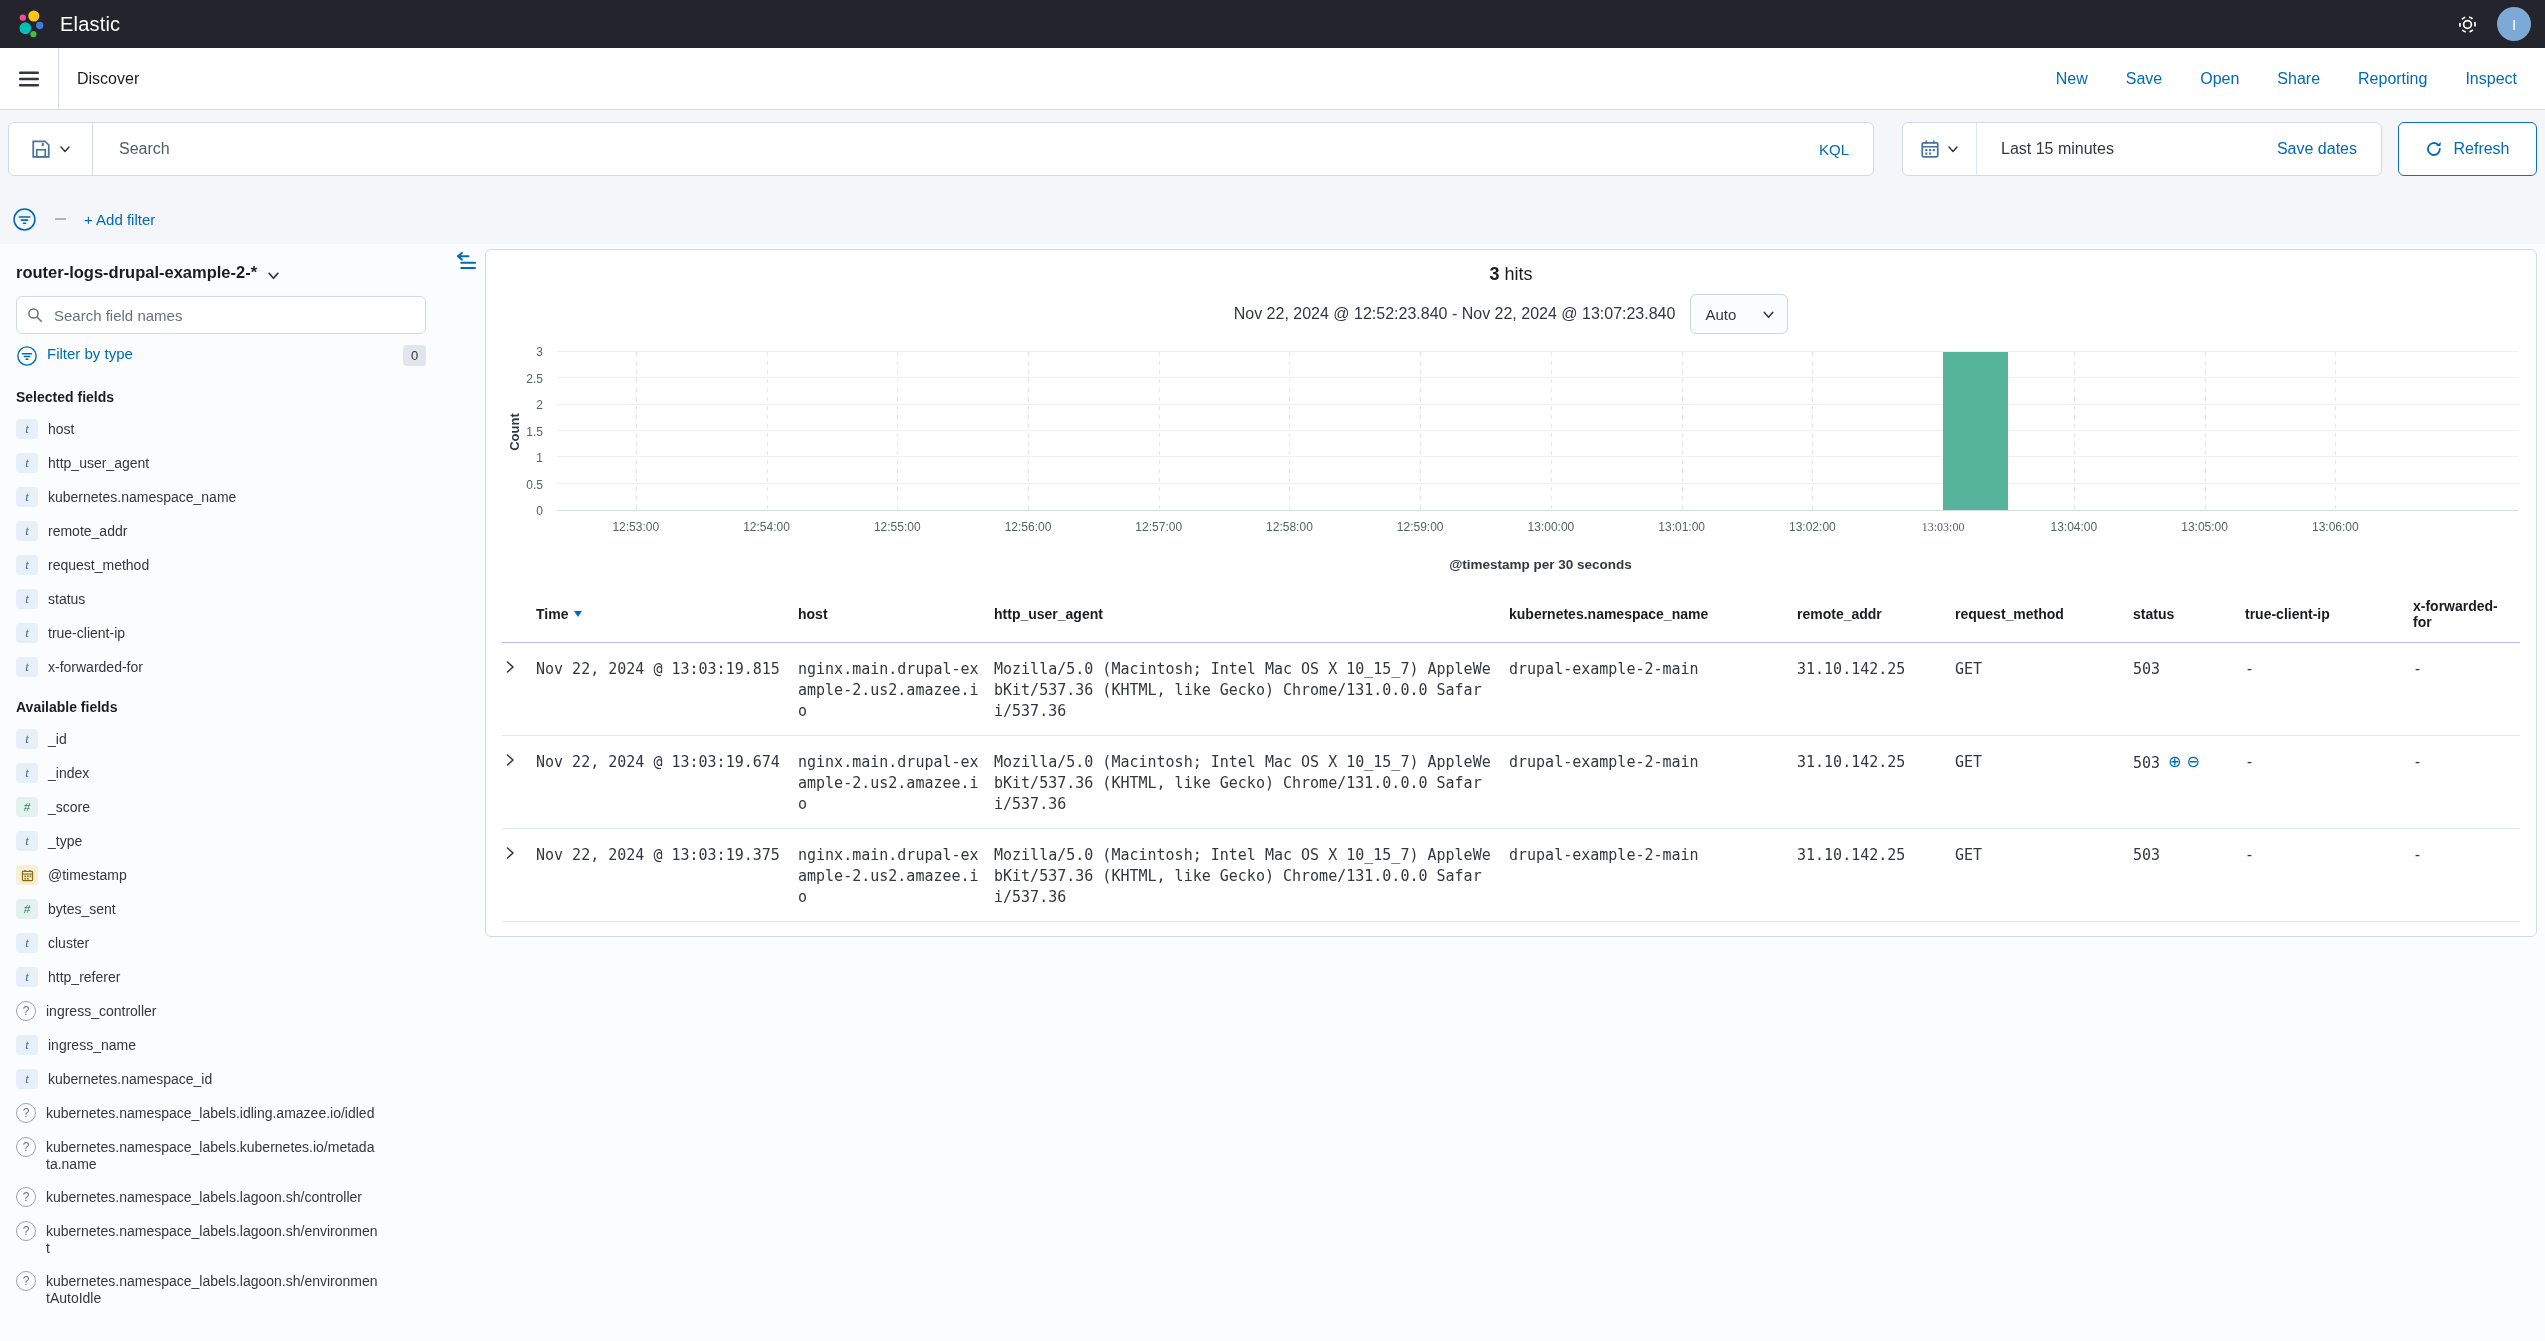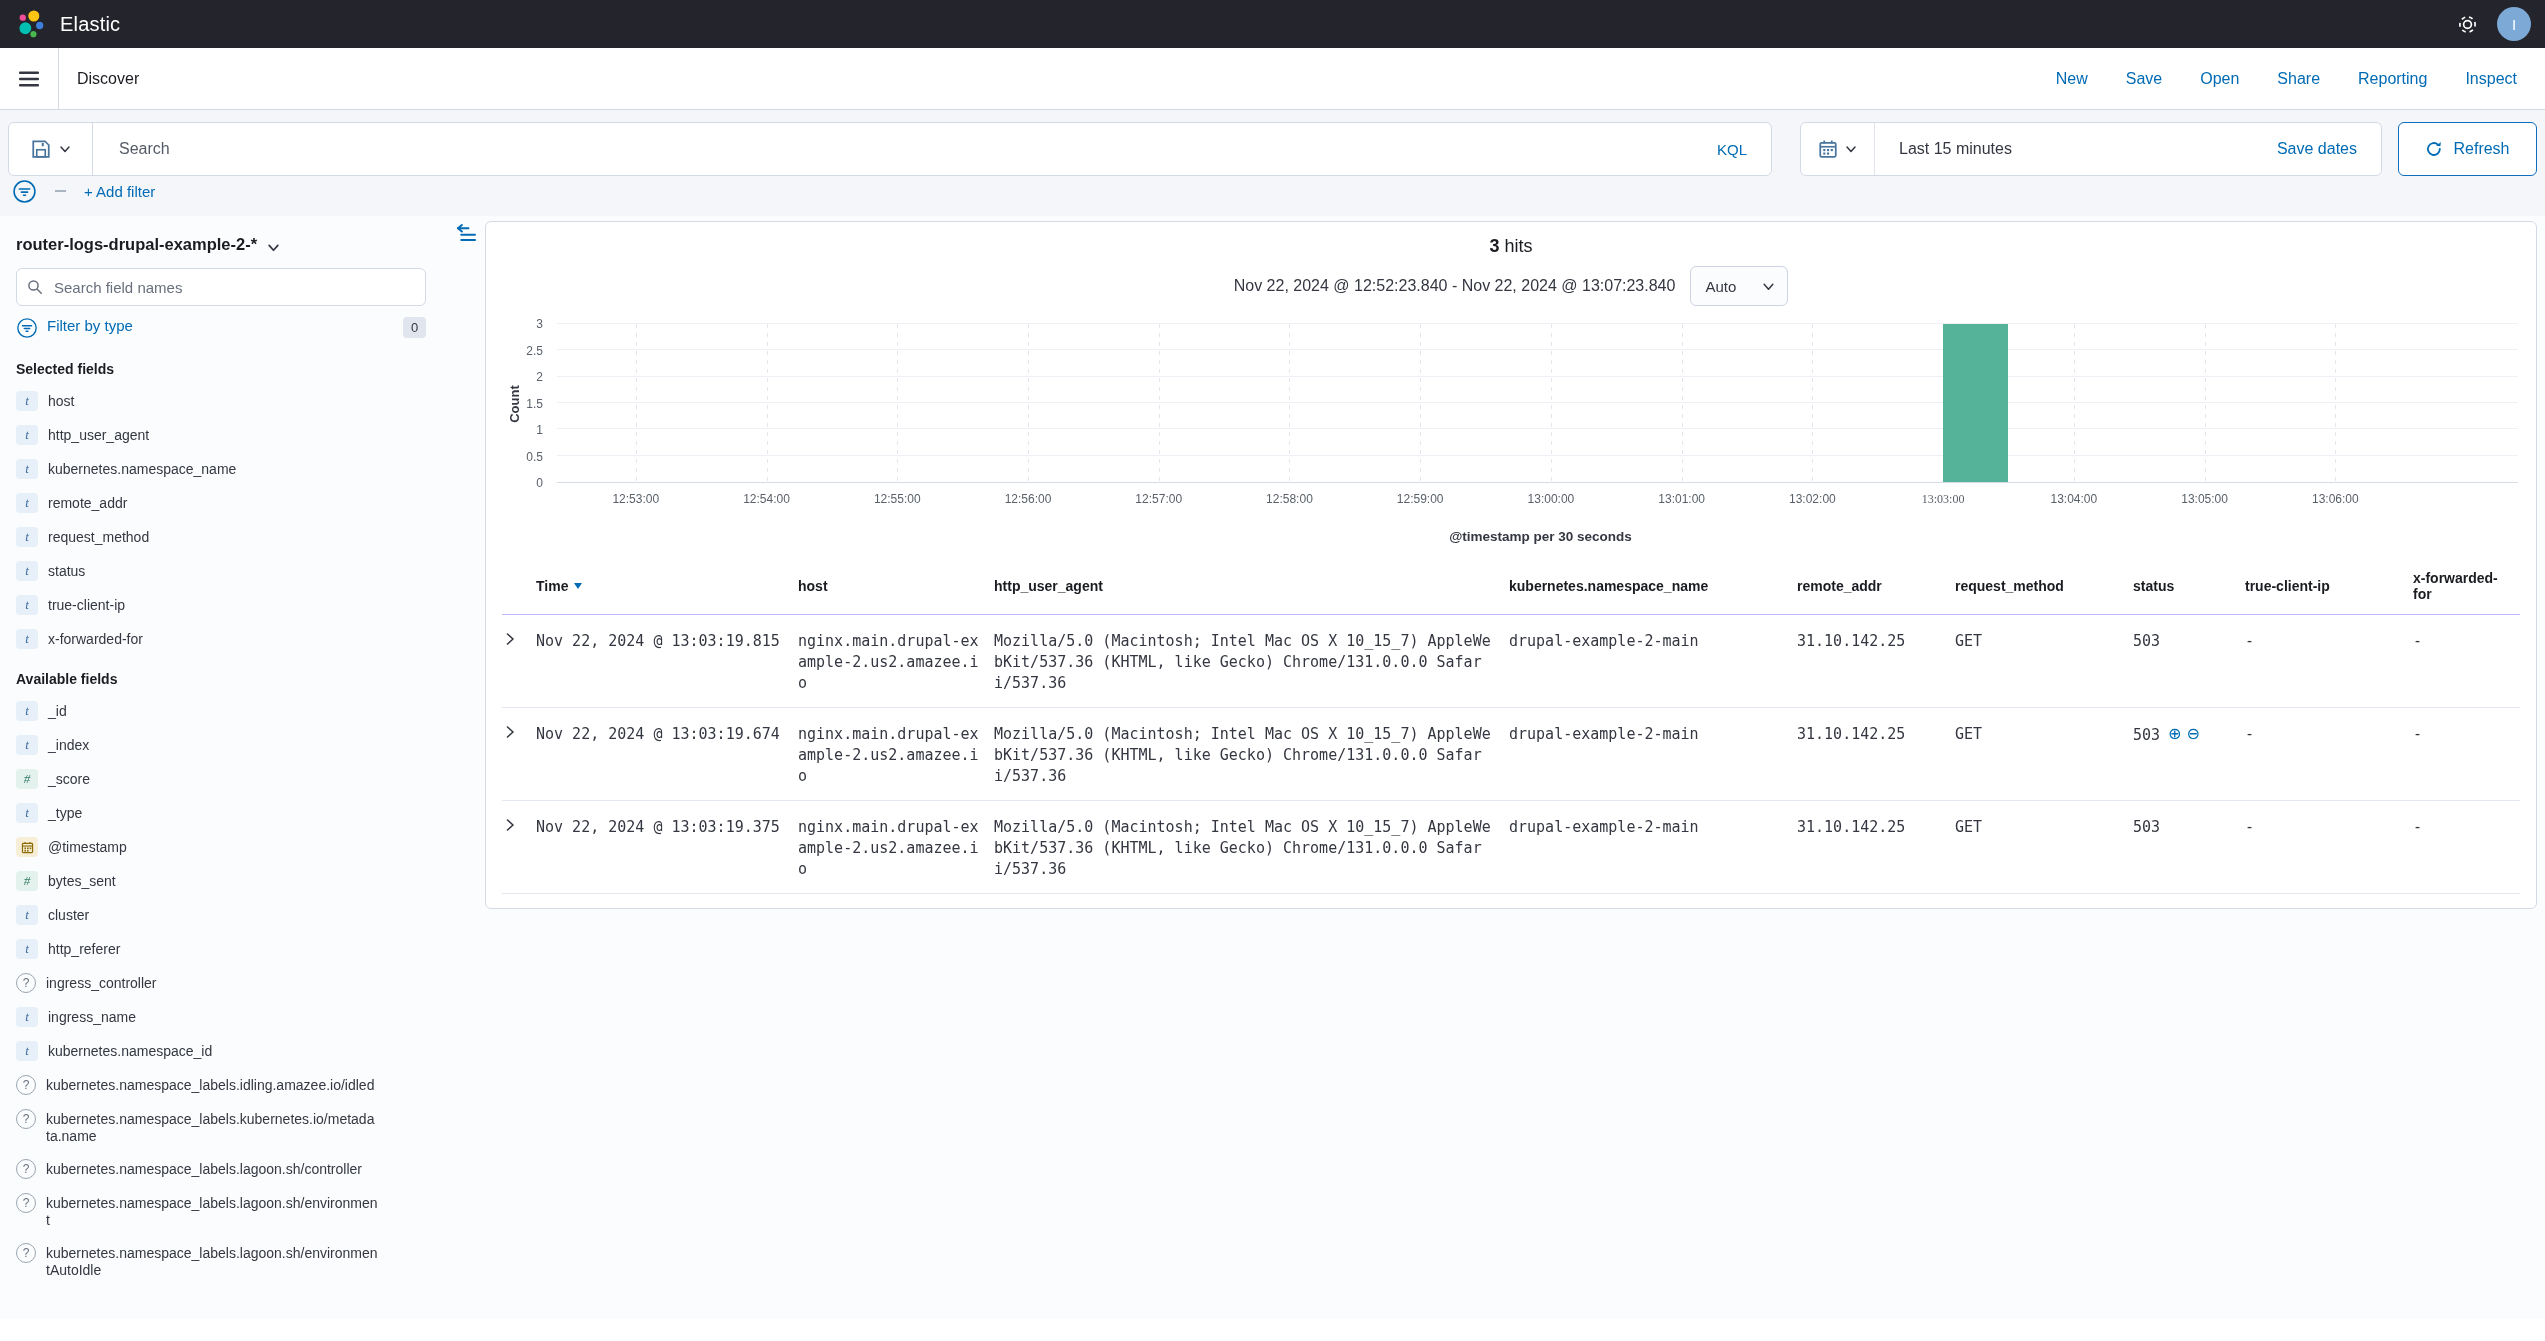--- a/index.html
+++ b/index.html
@@ -29,26 +29,26 @@
   .nav-link{color:#006BB4;font-size:16px;}
 
   
   .query-strip{background:#f4f6fa;padding:12px 8px 10px 8px;}
   .query-row{display:flex;align-items:stretch;height:54px;}
   .search-box{flex:1;display:flex;align-items:center;background:#fff;border:1px solid #d3dae6;border-radius:6px;margin-right:28px;}
   .query-menu-btn{width:84px;display:flex;align-items:center;justify-content:center;gap:8px;border-right:1px solid #d3dae6;height:100%;}
   .search-input{flex:1;border:none;outline:none;background:transparent;font-family:"Liberation Sans",sans-serif;font-size:16px;color:#343741;padding-left:26px;}
   .search-input::placeholder{color:#555b66;opacity:1;}
   .kql{color:#006BB4;font-size:15px;padding-right:24px;}
-  .datepicker{width:582px;display:flex;align-items:center;background:#fff;border:1px solid #d3dae6;border-radius:6px;margin-right:16px;}
+  .datepicker{width:480px;display:flex;align-items:center;background:#fff;border:1px solid #d3dae6;border-radius:6px;margin-right:16px;}
   .dp-left{width:74px;display:flex;align-items:center;justify-content:center;gap:7px;border-right:1px solid #e0e5ee;height:100%;}
   .dp-text{flex:1;font-size:16px;color:#343741;padding-left:24px;}
   .show-dates{color:#006BB4;font-size:16px;padding-right:24px;}
   .refresh-btn{width:139px;display:flex;align-items:center;justify-content:center;gap:10px;background:#fff;border:1px solid #0f6ebd;border-radius:6px;color:#006BB4;font-size:16px;font-weight:500;}
-  .filter-row{margin-top:0;height:30px;display:flex;align-items:center;gap:18px;padding-left:4px;}
+  .filter-row{margin-top:28px;height:30px;display:flex;align-items:center;gap:18px;padding-left:4px;}
   .filter-dash{width:11px;height:2px;background:#aab4c2;}
   .add-filter{color:#006BB4;font-size:15px;}
 
   
   .app-body{display:flex;align-items:flex-start;background:#fbfcfd;padding:5px 8px 0 0;height:1103px;}
   .sidebar{width:447px;flex:none;padding:14px 0 0 16px;}
   .index-row{display:flex;align-items:flex-end;gap:10px;}
   .index-title{font-size:16.5px;font-weight:700;color:#1a1c21;}
   .field-search{margin-top:14px;height:38px;width:410px;background:#fff;border:1px solid #d3dae6;border-radius:6px;display:flex;align-items:center;gap:9px;padding:0 10px;}
   .field-search input{flex:1;border:none;outline:none;background:transparent;font-family:"Liberation Sans",sans-serif;font-size:15px;color:#343741;}

